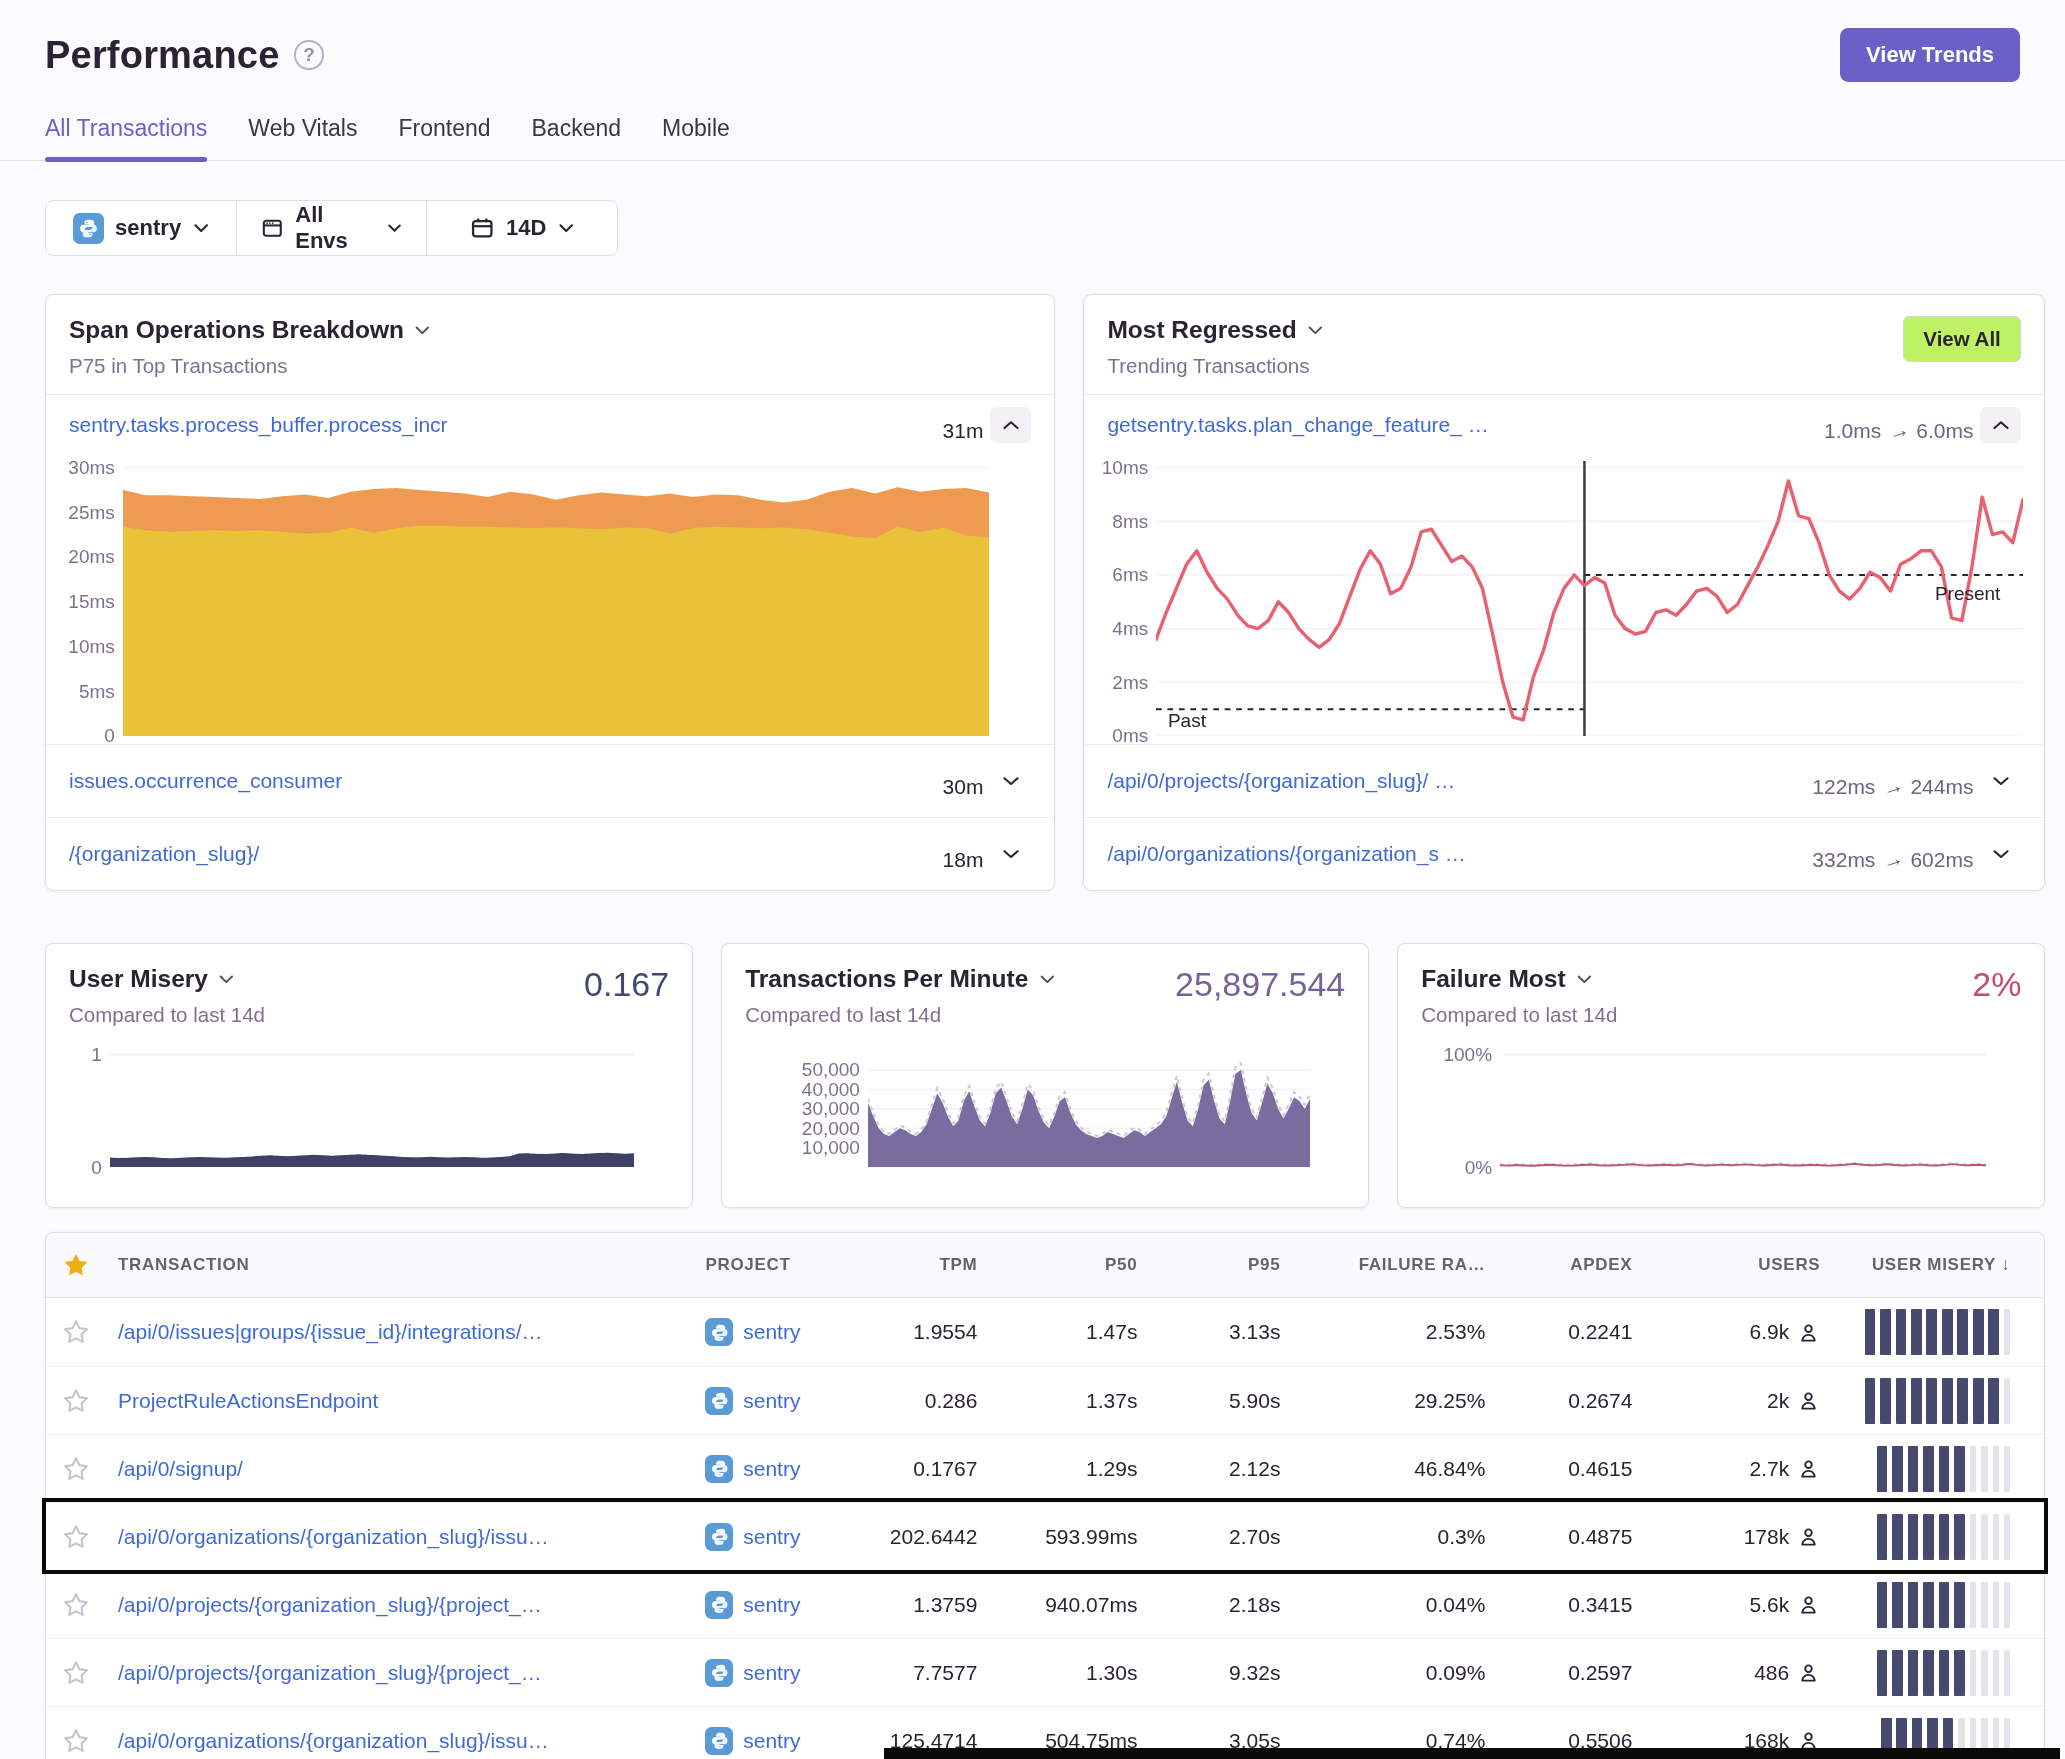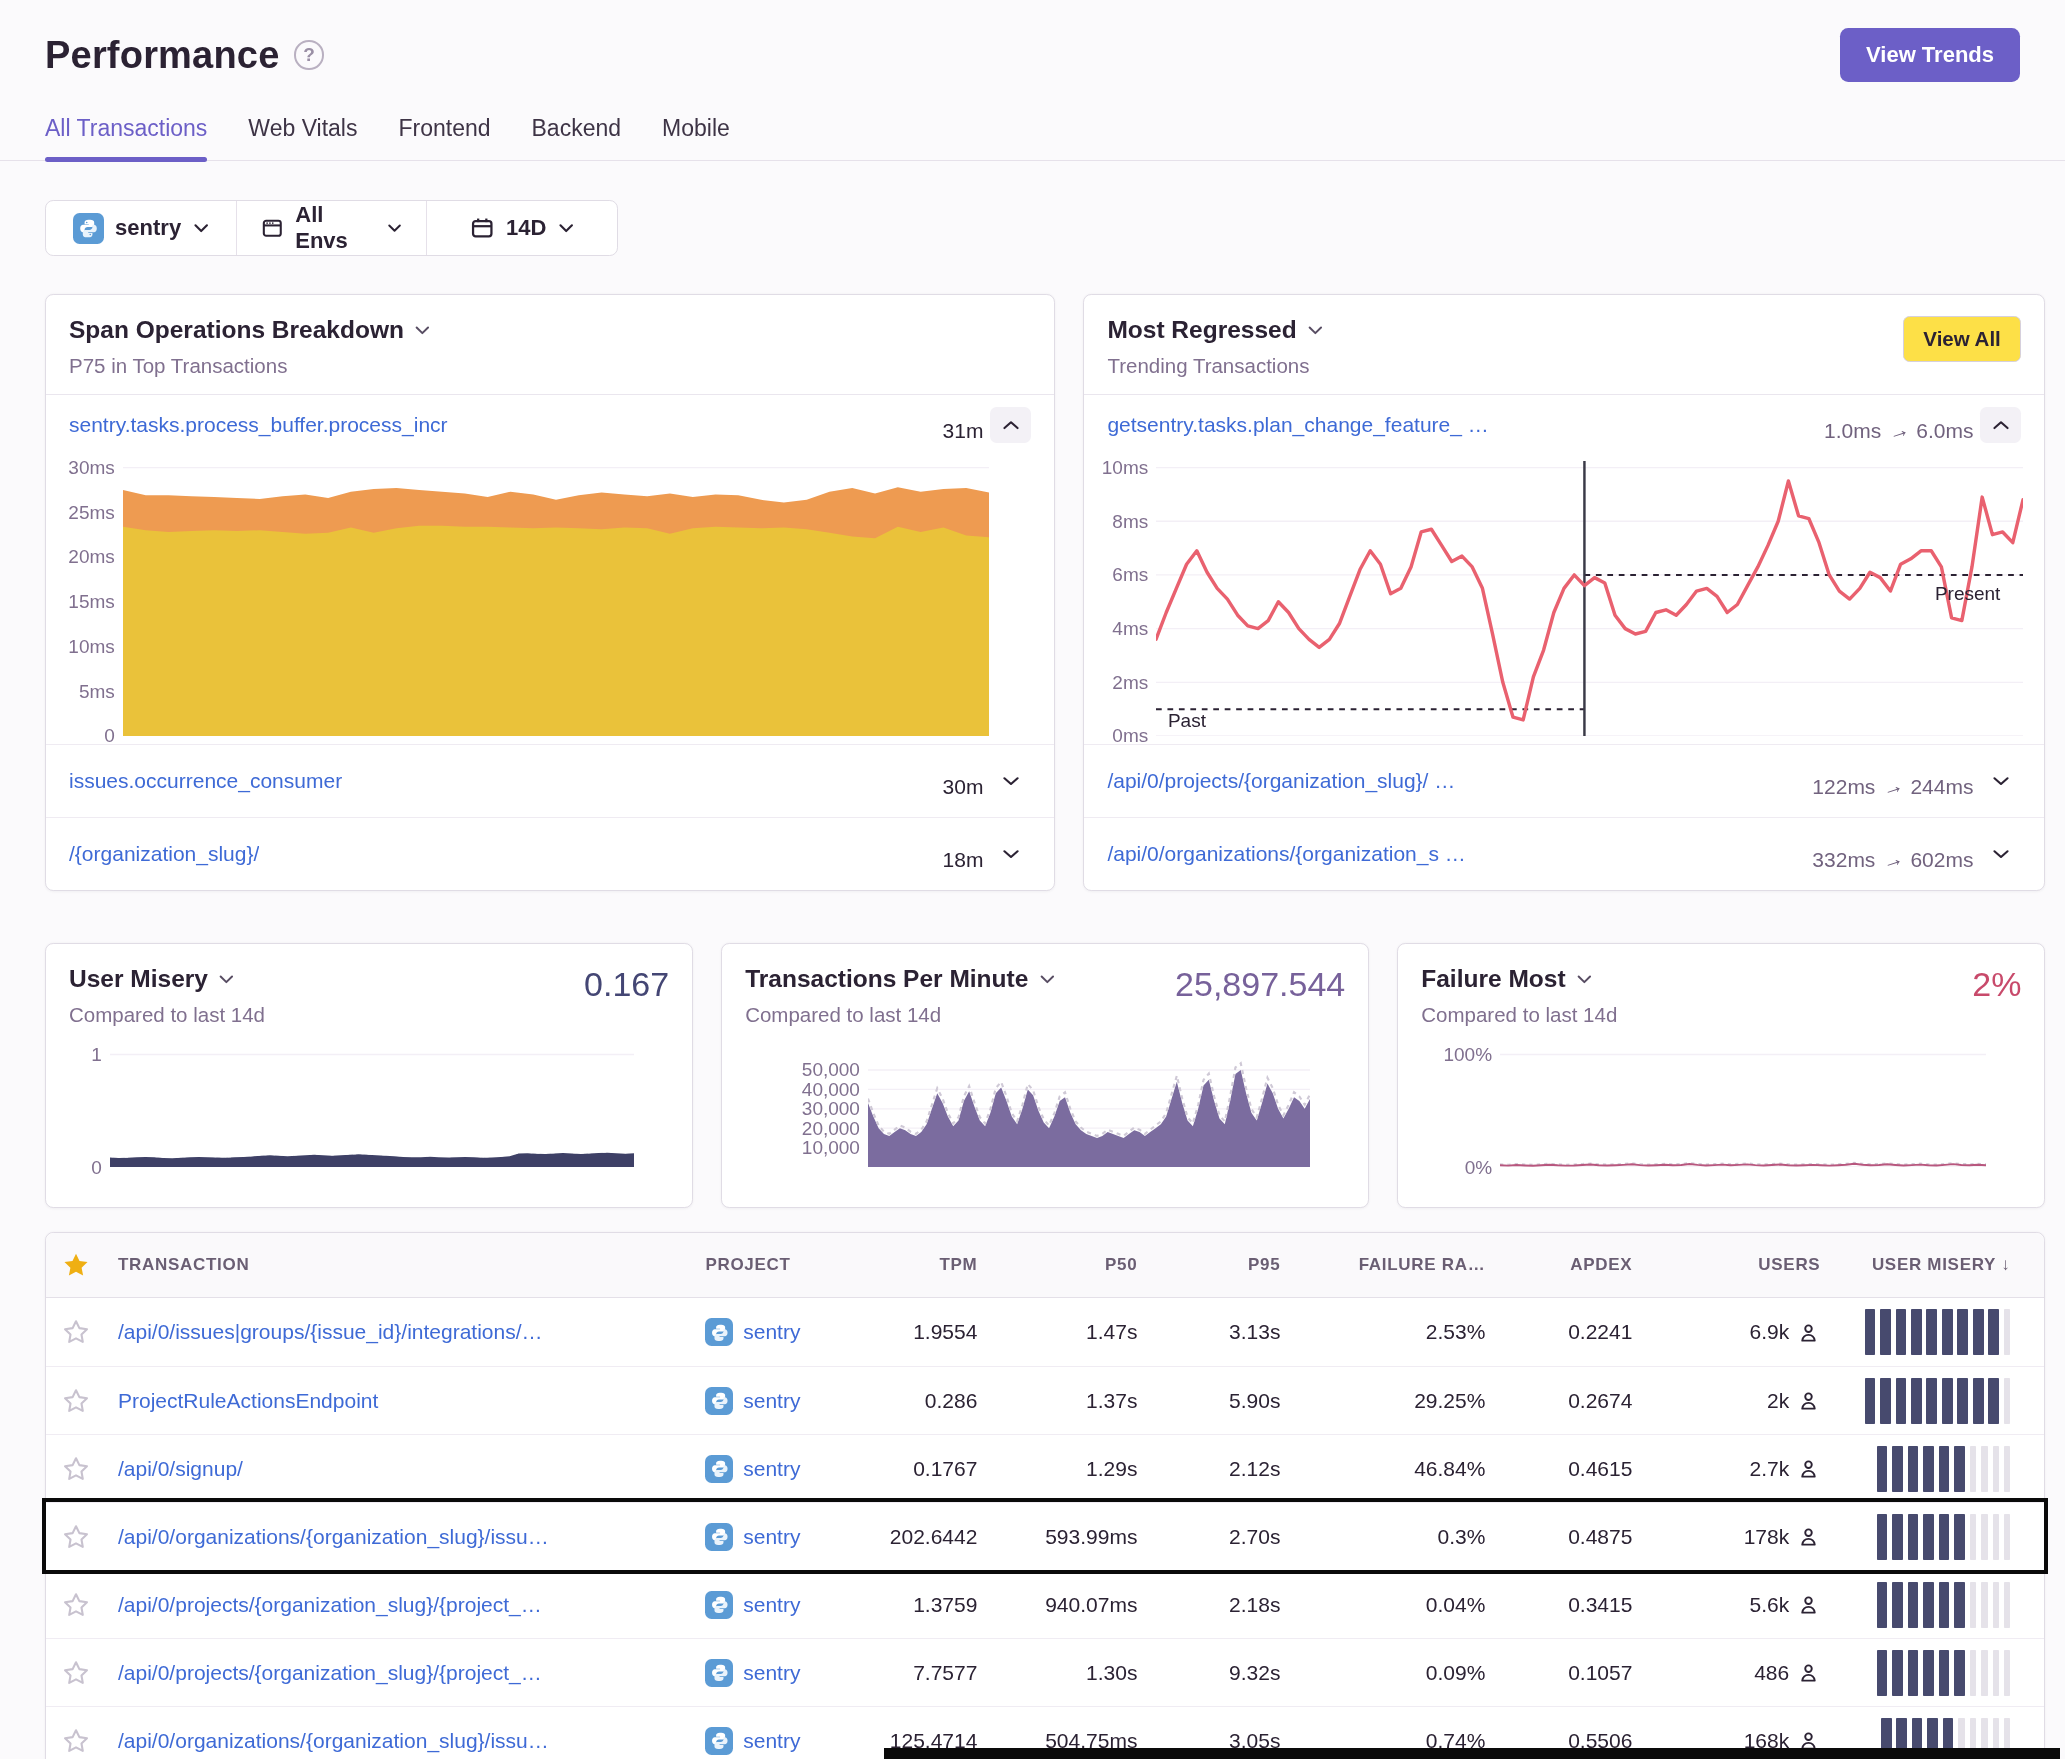--- a/index.html
+++ b/index.html
@@ -45,21 +45,21 @@
   .card { background:#fff; border:1.6px solid #E0DCE5; border-radius:8.2px;
     box-shadow:0 0.8px 2.5px rgba(43,34,51,.05); }
   .panels-row { display:flex; gap:28px; margin-top:38px; }
   .panel-left { width:1150px; }
   .panel-right { flex:1; }
   .card-head { padding:21px 23px 16.4px 23px; border-bottom:1.6px solid #EAE6EE;
     display:flex; align-items:flex-start; }
   .card-title { font-size:24.5px; font-weight:bold; color:#2B2233; display:flex;
     align-items:center; gap:11.5px; cursor:pointer; }
   .card-sub { font-size:20.5px; color:#80708F; margin-top:9.8px; }
-  .view-all { margin-left:auto; background:#fde047; border:1.6px solid #D6D0DC; border-radius:6.5px;
+  .view-all { margin-left:auto; background:#bef264; border:1.6px solid #D6D0DC; border-radius:6.5px;
     font-family:inherit; font-size:20.5px; font-weight:bold; color:#2B2233;
     padding:9.8px 19.6px; cursor:pointer; }
 
   .list-row { display:flex; align-items:center; padding:12.3px 23px; }
   .list-row.bordered { border-top:1.6px solid #EFEBF2; padding:18px 23px; }
   .op-link { color:#3E6AD6; font-size:21px; white-space:nowrap; overflow:hidden;
     text-overflow:ellipsis; max-width:70%; }
   .val-group { margin-left:auto; display:flex; align-items:flex-end; gap:7px;
     font-size:21px; color:#2B2233; }
   .reg-val { color:#71627E; }
@@ -677,21 +677,21 @@
                 <path fill="#fff" d="M12 2c-2.8 0-4.5 1.2-4.5 3v2h4.8v.8H5.8C4 7.8 2.5 9.3 2.5 12s1.5 4.2 3.3 4.2h1.7v-2.4c0-1.9 1.6-3.4 3.5-3.4h4.6c1.6 0 2.9-1.3 2.9-2.9V5c0-1.8-1.7-3-4.5-3z"></path>
                 <path fill="#EAF3FB" d="M12 22c2.8 0 4.5-1.2 4.5-3v-2h-4.8v-.8h6.5c1.8 0 3.3-1.5 3.3-4.2s-1.5-4.2-3.3-4.2h-1.7v2.4c0 1.9-1.6 3.4-3.5 3.4H8.4c-1.6 0-2.9 1.3-2.9 2.9V19c0 1.8 1.7 3 4.5 3z"></path>
               </svg>
             </span>
             <a>sentry</a>
           </div>
     <div class="cell right">7.7577</div>
     <div class="cell right">1.30s</div>
     <div class="cell right">9.32s</div>
     <div class="cell right">0.09%</div>
-    <div class="cell right">0.1057</div>
+    <div class="cell right">0.2597</div>
     <div class="cell users-cell">
             <span>486</span>
             <svg width="23" height="23" viewBox="0 0 24 24">
               <circle cx="12" cy="8" r="3.4" fill="none" stroke="#2B2233" stroke-width="2"></circle>
               <path d="M5.5 20.5c.6-3.8 3.2-6 6.5-6s5.9 2.2 6.5 6z" fill="none" stroke="#2B2233" stroke-width="2" stroke-linejoin="round"></path>
             </svg>
           </div>
     <div class="cell misery-cell">
             <div class="bars">
               <div class="bar filled"></div>

